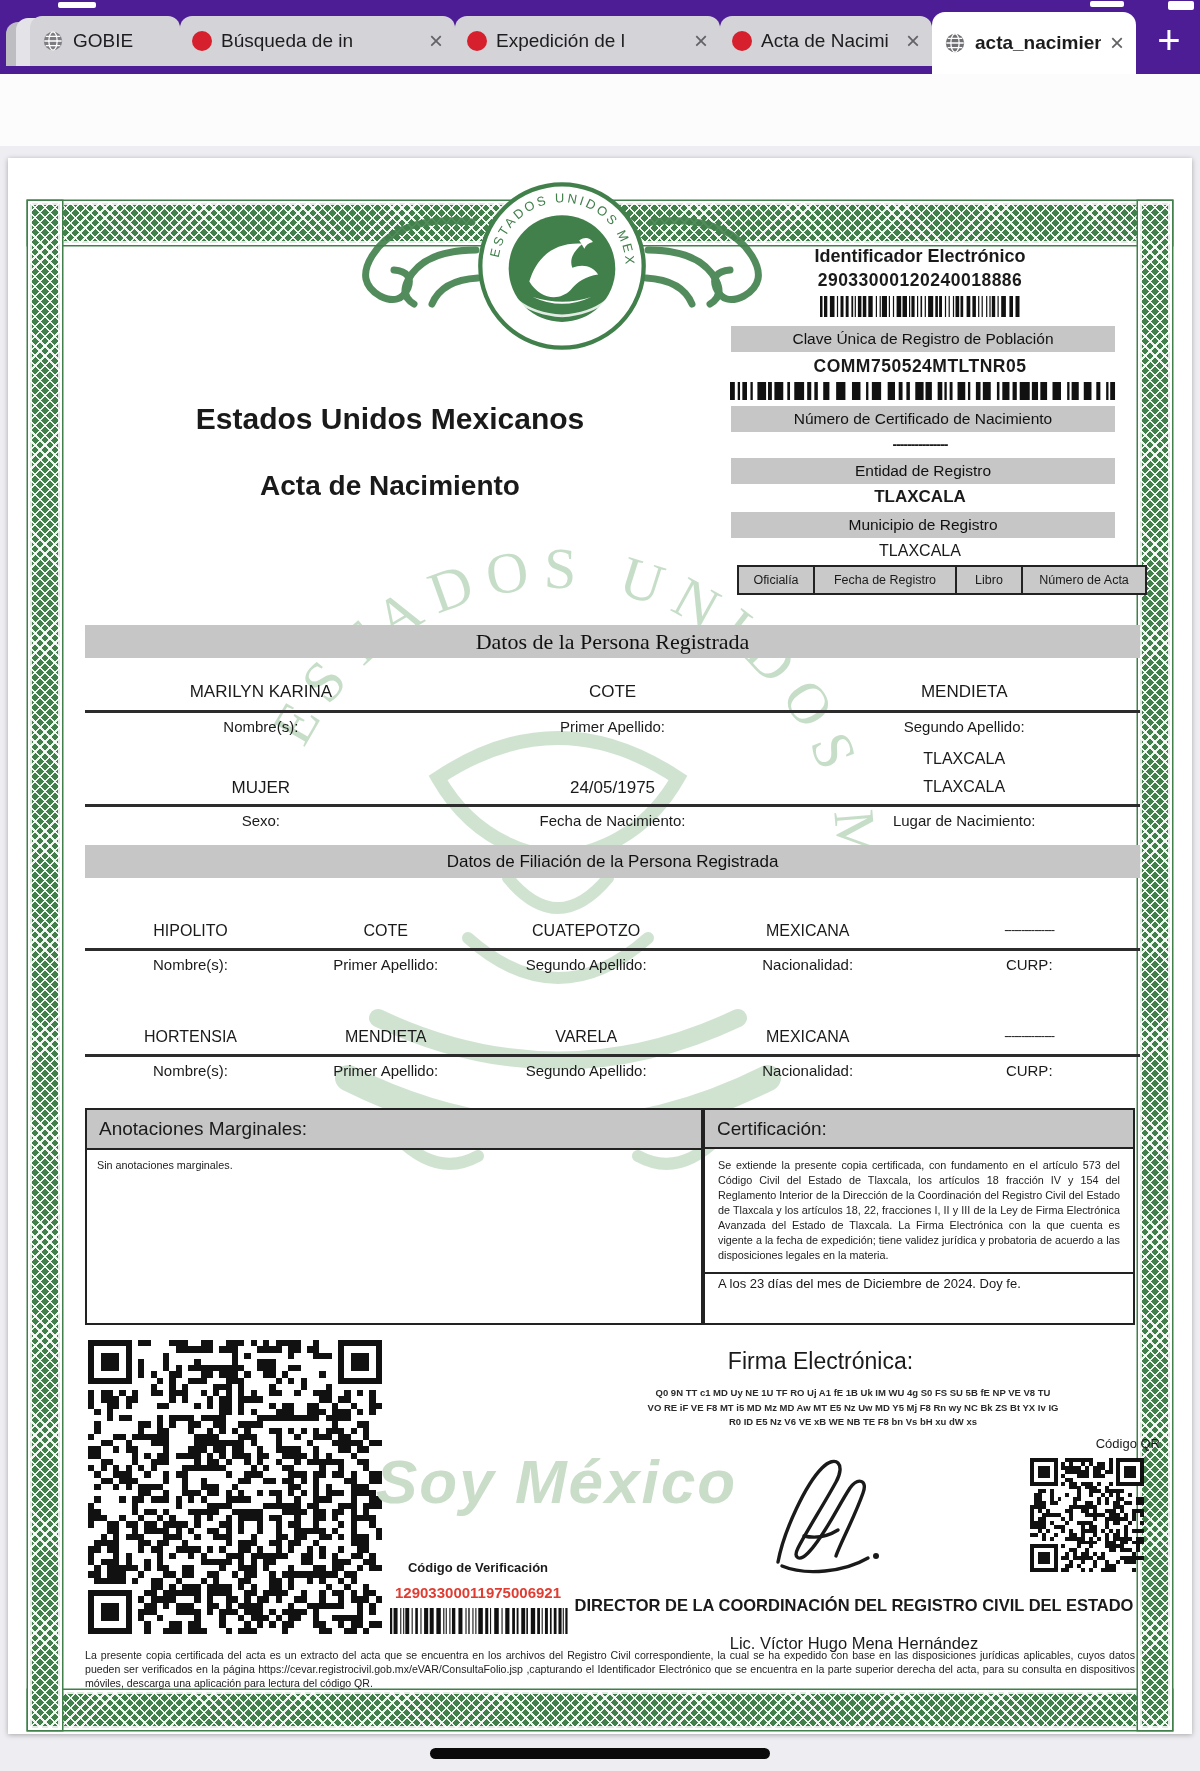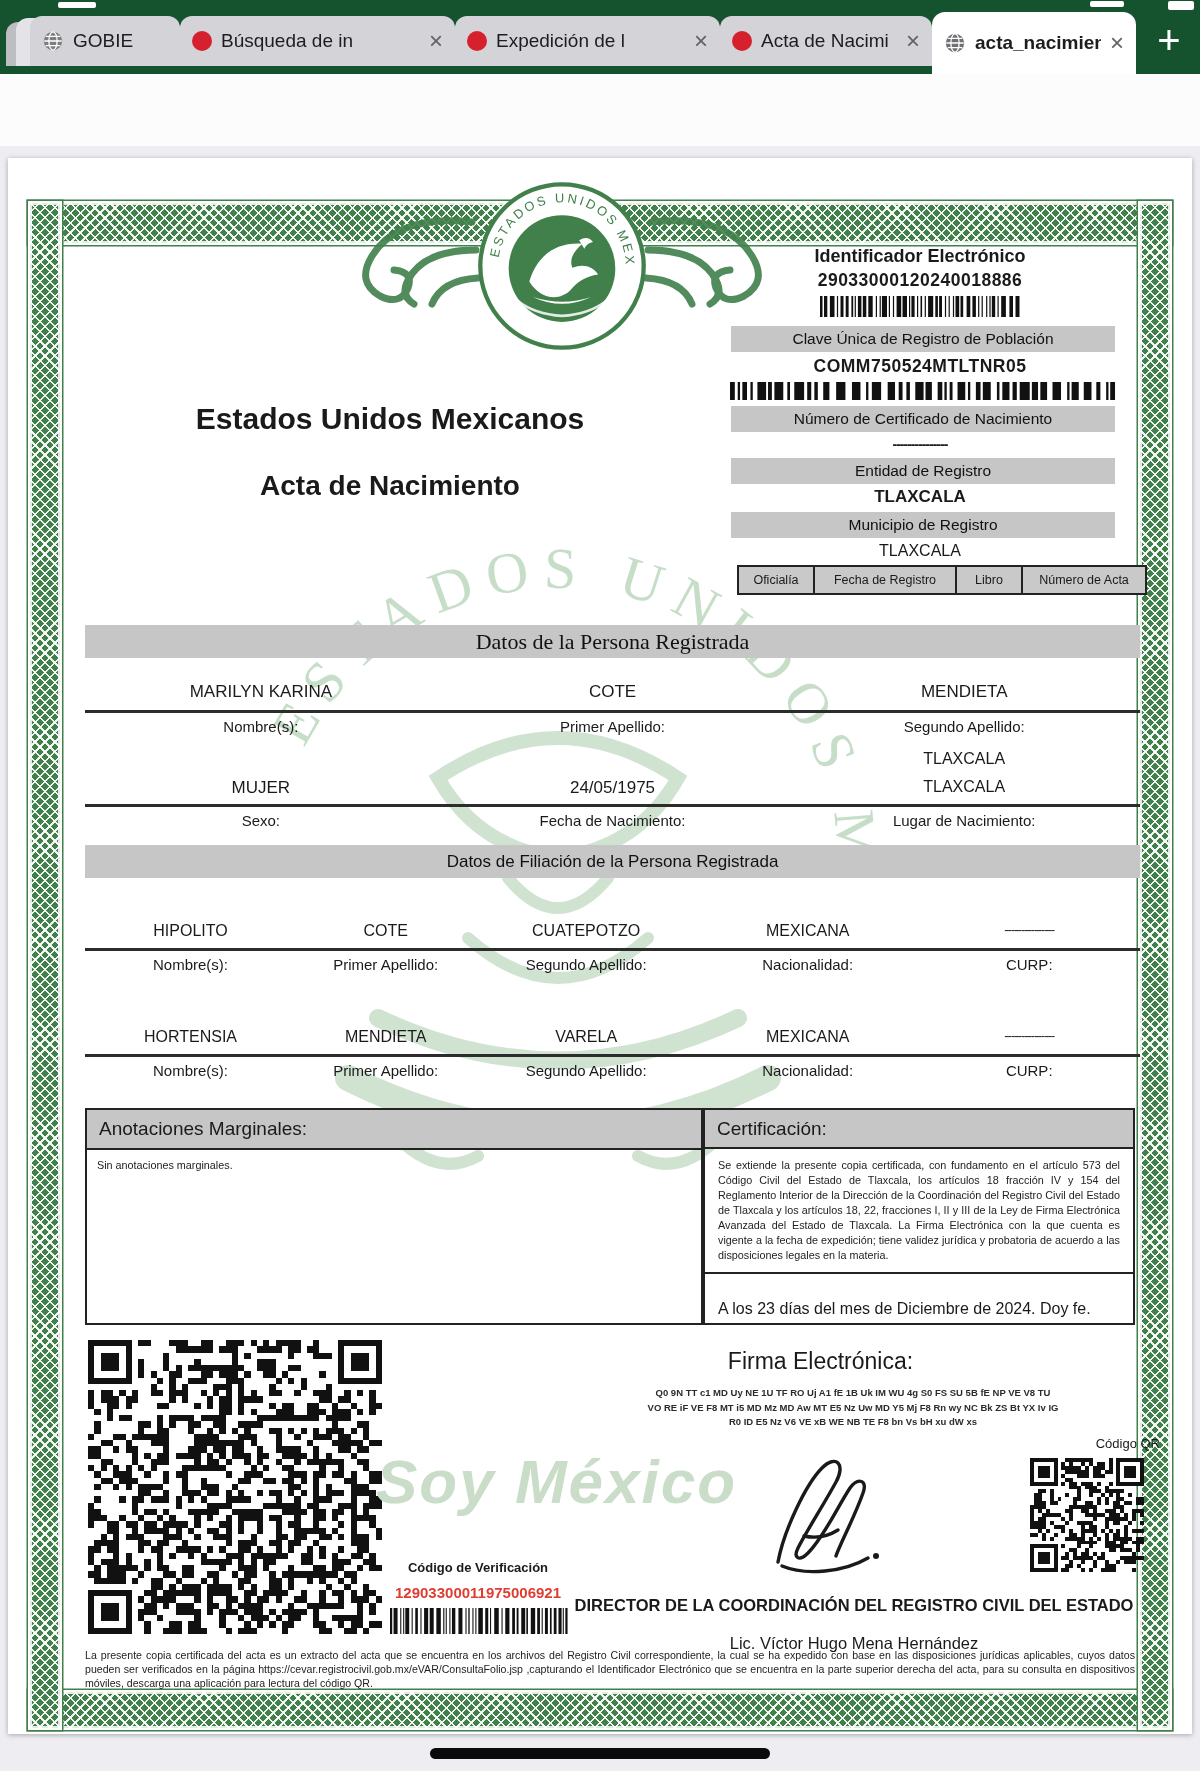--- a/index.html
+++ b/index.html
@@ -1,19 +1,19 @@
 <!DOCTYPE html>
 <html><head>
 <meta charset="utf-8">
 <style>
   html,body{margin:0;padding:0;background:#444;}
   .screen{position:relative;width:1200px;height:1771px;background:#eeeef2;overflow:hidden;
     font-family:"Liberation Sans",sans-serif;color:#1a1a1a;margin:0 auto;}
   
-  .chrome-black{position:absolute;left:0;top:0;width:1200px;height:74px;background:#14532d;}
+  .chrome-black{position:absolute;left:0;top:0;width:1200px;height:74px;background:#4c1d95;}
   .speck{position:absolute;background:#fff;border-radius:2px;}
   .tab{position:absolute;top:16px;height:50px;background:#d4d4d8;border-radius:12px 12px 0 0;
     display:flex;align-items:center;gap:9px;padding:0 12px;box-sizing:border-box;overflow:hidden;}
   .tab.active{top:12px;height:62px;background:#ffffff;z-index:6;border-radius:13px 13px 0 0;}
   .tab .title{font-size:19px;color:#1d1d1f;white-space:nowrap;overflow:hidden;flex:1;}
   .tab.active .title{font-weight:bold;}
   .tab .close{font-size:24px;color:#636366;line-height:1;flex:0 0 auto;}
   .reddot{width:20px;height:20px;border-radius:50%;background:#d6202e;flex:0 0 auto;}
   .stackedge{position:absolute;border-radius:12px 12px 0 0;}
   .newtab{position:absolute;right:8px;top:18px;width:46px;height:46px;color:#fff;font-size:40px;
@@ -395,21 +395,21 @@
       <div class="c5e lbl">CURP:</div>
     </div>
 
     <div class="box" style="left:77px;width:618px;">
       <div class="boxhead">Anotaciones Marginales:</div>
       <div class="tiny" style="padding:8px 10px;">Sin anotaciones marginales.</div>
     </div>
     <div class="box" style="left:695px;width:432px;display:flex;flex-direction:column;">
       <div class="boxhead">Certificación:</div>
       <div class="tiny" style="padding:9px 13px;flex:1;text-align:justify;">Se extiende la presente copia certificada, con fundamento en el artículo 573 del Código Civil del Estado de Tlaxcala, los artículos 18 fracción IV y 154 del Reglamento Interior de la Dirección de la Coordinación del Registro Civil del Estado de Tlaxcala y los artículos 18, 22, fracciones I, II y III de la Ley de Firma Electrónica Avanzada del Estado de Tlaxcala. La Firma Electrónica con la que cuenta es vigente a la fecha de expedición; tiene validez jurídica y probatoria de acuerdo a las disposiciones legales en la materia.</div>
-      <div style="border-top:2.5px solid #222;height:52px;box-sizing:border-box;padding:26px 13px;font-size:16px;">A los 23  días del mes de  Diciembre  de  2024. Doy fe.</div>
+      <div style="border-top:2.5px solid #222;height:52px;box-sizing:border-box;padding:2px 13px;font-size:13px;">A los 23  días del mes de  Diciembre  de  2024. Doy fe.</div>
     </div>
 
     <div style="position:absolute;left:590px;top:1190px;width:445px;text-align:center;font-size:23px;font-weight:normal;">Firma Electrónica:</div>
     <div style="position:absolute;left:600px;top:1228px;width:490px;text-align:center;font-size:9.5px;line-height:14.5px;color:#2b2b2b;font-weight:bold;">
       <div>Q0 9N TT c1 MD Uy NE 1U TF RO Uj A1 fE 1B Uk IM WU 4g S0 FS SU 5B fE NP VE V8 TU</div>
       <div>VO RE iF VE F8 MT i5 MD Mz MD Aw MT E5 Nz Uw MD Y5 Mj F8 Rn wy NC Bk ZS Bt YX Iv IG</div>
       <div>R0 ID E5 Nz V6 VE xB WE NB TE F8 bn Vs bH xu dW xs</div>
     </div>
 
     <div class="qrbox" style="left:80px;top:1182px;width:294px;height:294px;"><svg viewBox="0 0 47 47" width="100%" height="100%" shape-rendering="crispEdges" fill="#111">

